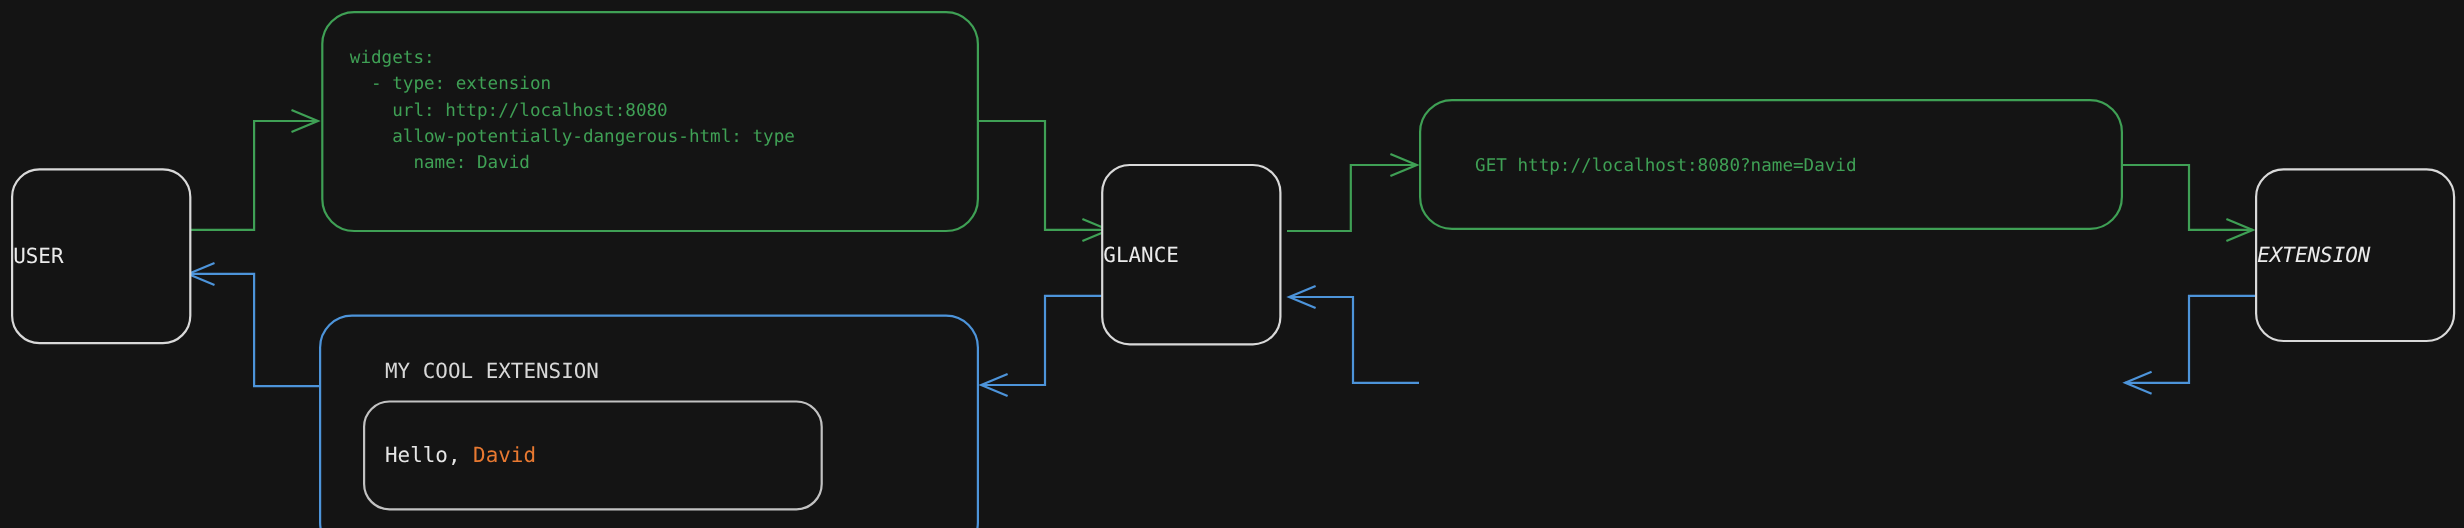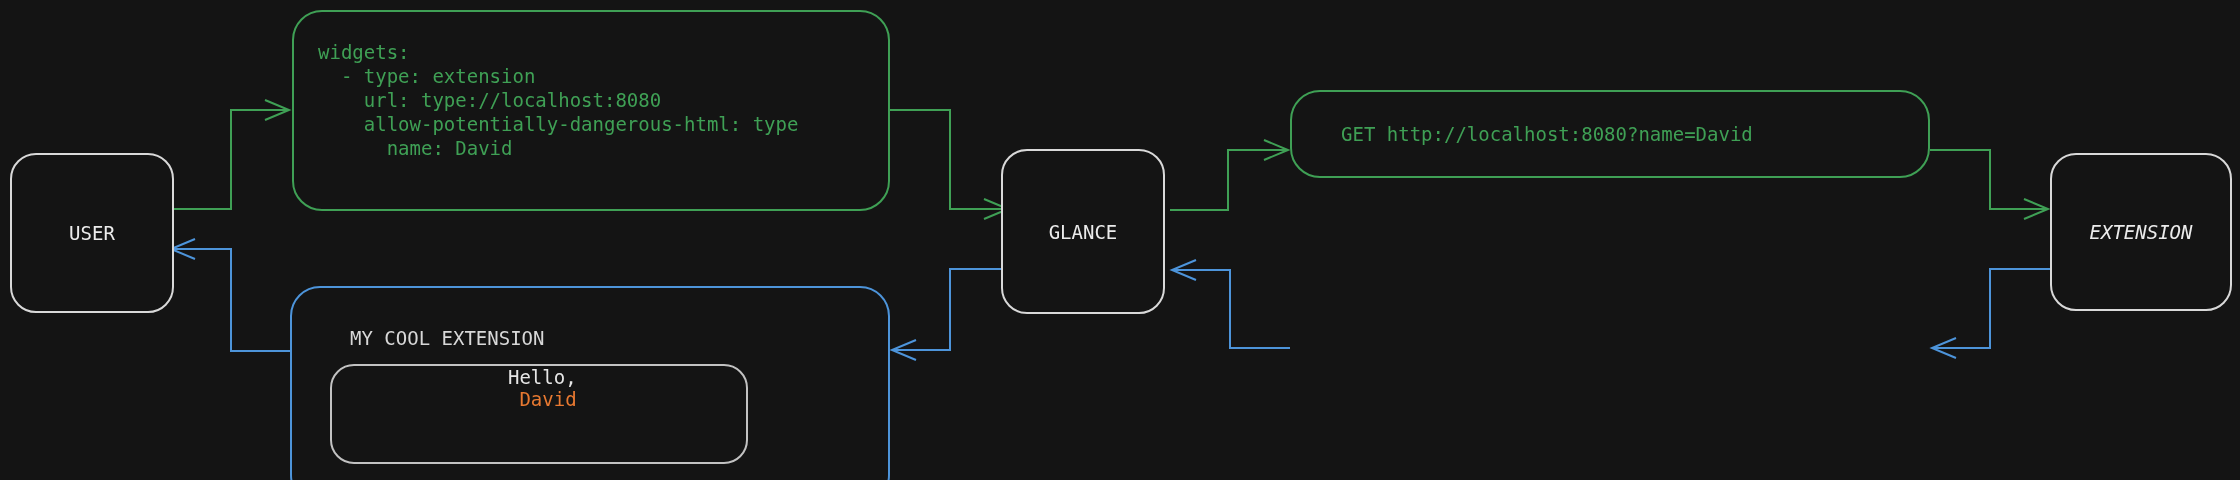--- a/index.html
+++ b/index.html
@@ -21,52 +21,52 @@
   .wires{position:absolute;left:0;top:0;width:2240px;height:480px;}
   .wire{fill:none;stroke-width:2px;}
   .wire.g{stroke:var(--green);}
   .wire.b{stroke:var(--blue);}
 
   .node{
     position:absolute;
     border:2px solid #d9d9d9;
     border-radius:26px;
     background:var(--bg);
-    display:flex;align-items:center;justify-content:center;
+    display:flex;align-items:center;justify-content:flex-start;
     color:#ebebeb;font-size:19px;
   }
   .node-user{left:10px;top:153px;width:160px;height:156px;}
   .node-glance{left:1001px;top:149px;width:160px;height:161px;}
   .node-extension{left:2050px;top:153px;width:178px;height:154px;font-style:italic;}
 
   .msg{
     position:absolute;
     border:2px solid;
     border-radius:30px;
     background:var(--bg);
     box-sizing:border-box;
   }
   .msg.green{border-color:var(--green);}
   .msg.blue{border-color:var(--blue);margin-top:36px;}
 
   .yaml-box{left:292px;top:10px;width:598px;height:201px;padding:28px 8px 0 24px;}
-  .get-box{left:1290px;top:90px;width:640px;height:88px;display:flex;align-items:center;padding-left:49px;}
+  .get-box{left:1290px;top:90px;width:640px;height:119px;display:flex;align-items:center;padding-left:49px;}
   .response-box{left:1290px;top:250px;width:640px;height:200px;padding:38px 8px 0 51px;}
   .widget-box{left:290px;top:250px;width:600px;height:219px;padding:38px 8px 0 58px;}
 
-  .code-line{height:24px;line-height:24px;font-size:19px;white-space:pre;}
+  .code-line{height:24px;line-height:24px;font-size:16px;white-space:pre;}
   .green-text{color:var(--green);}
   .blue-text{color:var(--blue);}
 
   .widget-title{height:24px;line-height:24px;font-size:19px;color:#d8d8d8;white-space:pre;}
   .hello-box{
     position:absolute;left:38px;top:76px;width:418px;height:100px;
     border:2px solid #c2c2c2;border-radius:24px;
     display:flex;align-items:center;padding-left:18px;
-    font-size:19px;white-space:pre;box-sizing:border-box;flex-direction:column;
+    font-size:19px;white-space:pre;box-sizing:border-box;
   }
   .hello-prefix{color:#e6e6e6;white-space:pre;}
   .hello-name{color:var(--orange);white-space:pre;}
 </style>
 </head>
 <body>
 
 <div class="canvas">
 
   <svg class="wires" viewBox="0 0 2240 480">
@@ -96,21 +96,21 @@
     <span>GLANCE</span>
   </div>
 
   <div class="node node-extension">
     <span>EXTENSION</span>
   </div>
 
   <div class="msg green yaml-box">
     <div class="code-line green-text">widgets:</div>
     <div class="code-line green-text">  - type: extension</div>
-    <div class="code-line green-text">    url: type://localhost:8080</div>
+    <div class="code-line green-text">    url: http://localhost:8080</div>
     <div class="code-line green-text">    allow-potentially-dangerous-html: type</div>
     <div class="code-line green-text">      name: David</div>
   </div>
 
   <div class="msg green get-box">
     <div class="code-line green-text">GET http://localhost:8080?name=David</div>
   </div>
 
 
   <div class="msg blue widget-box">

